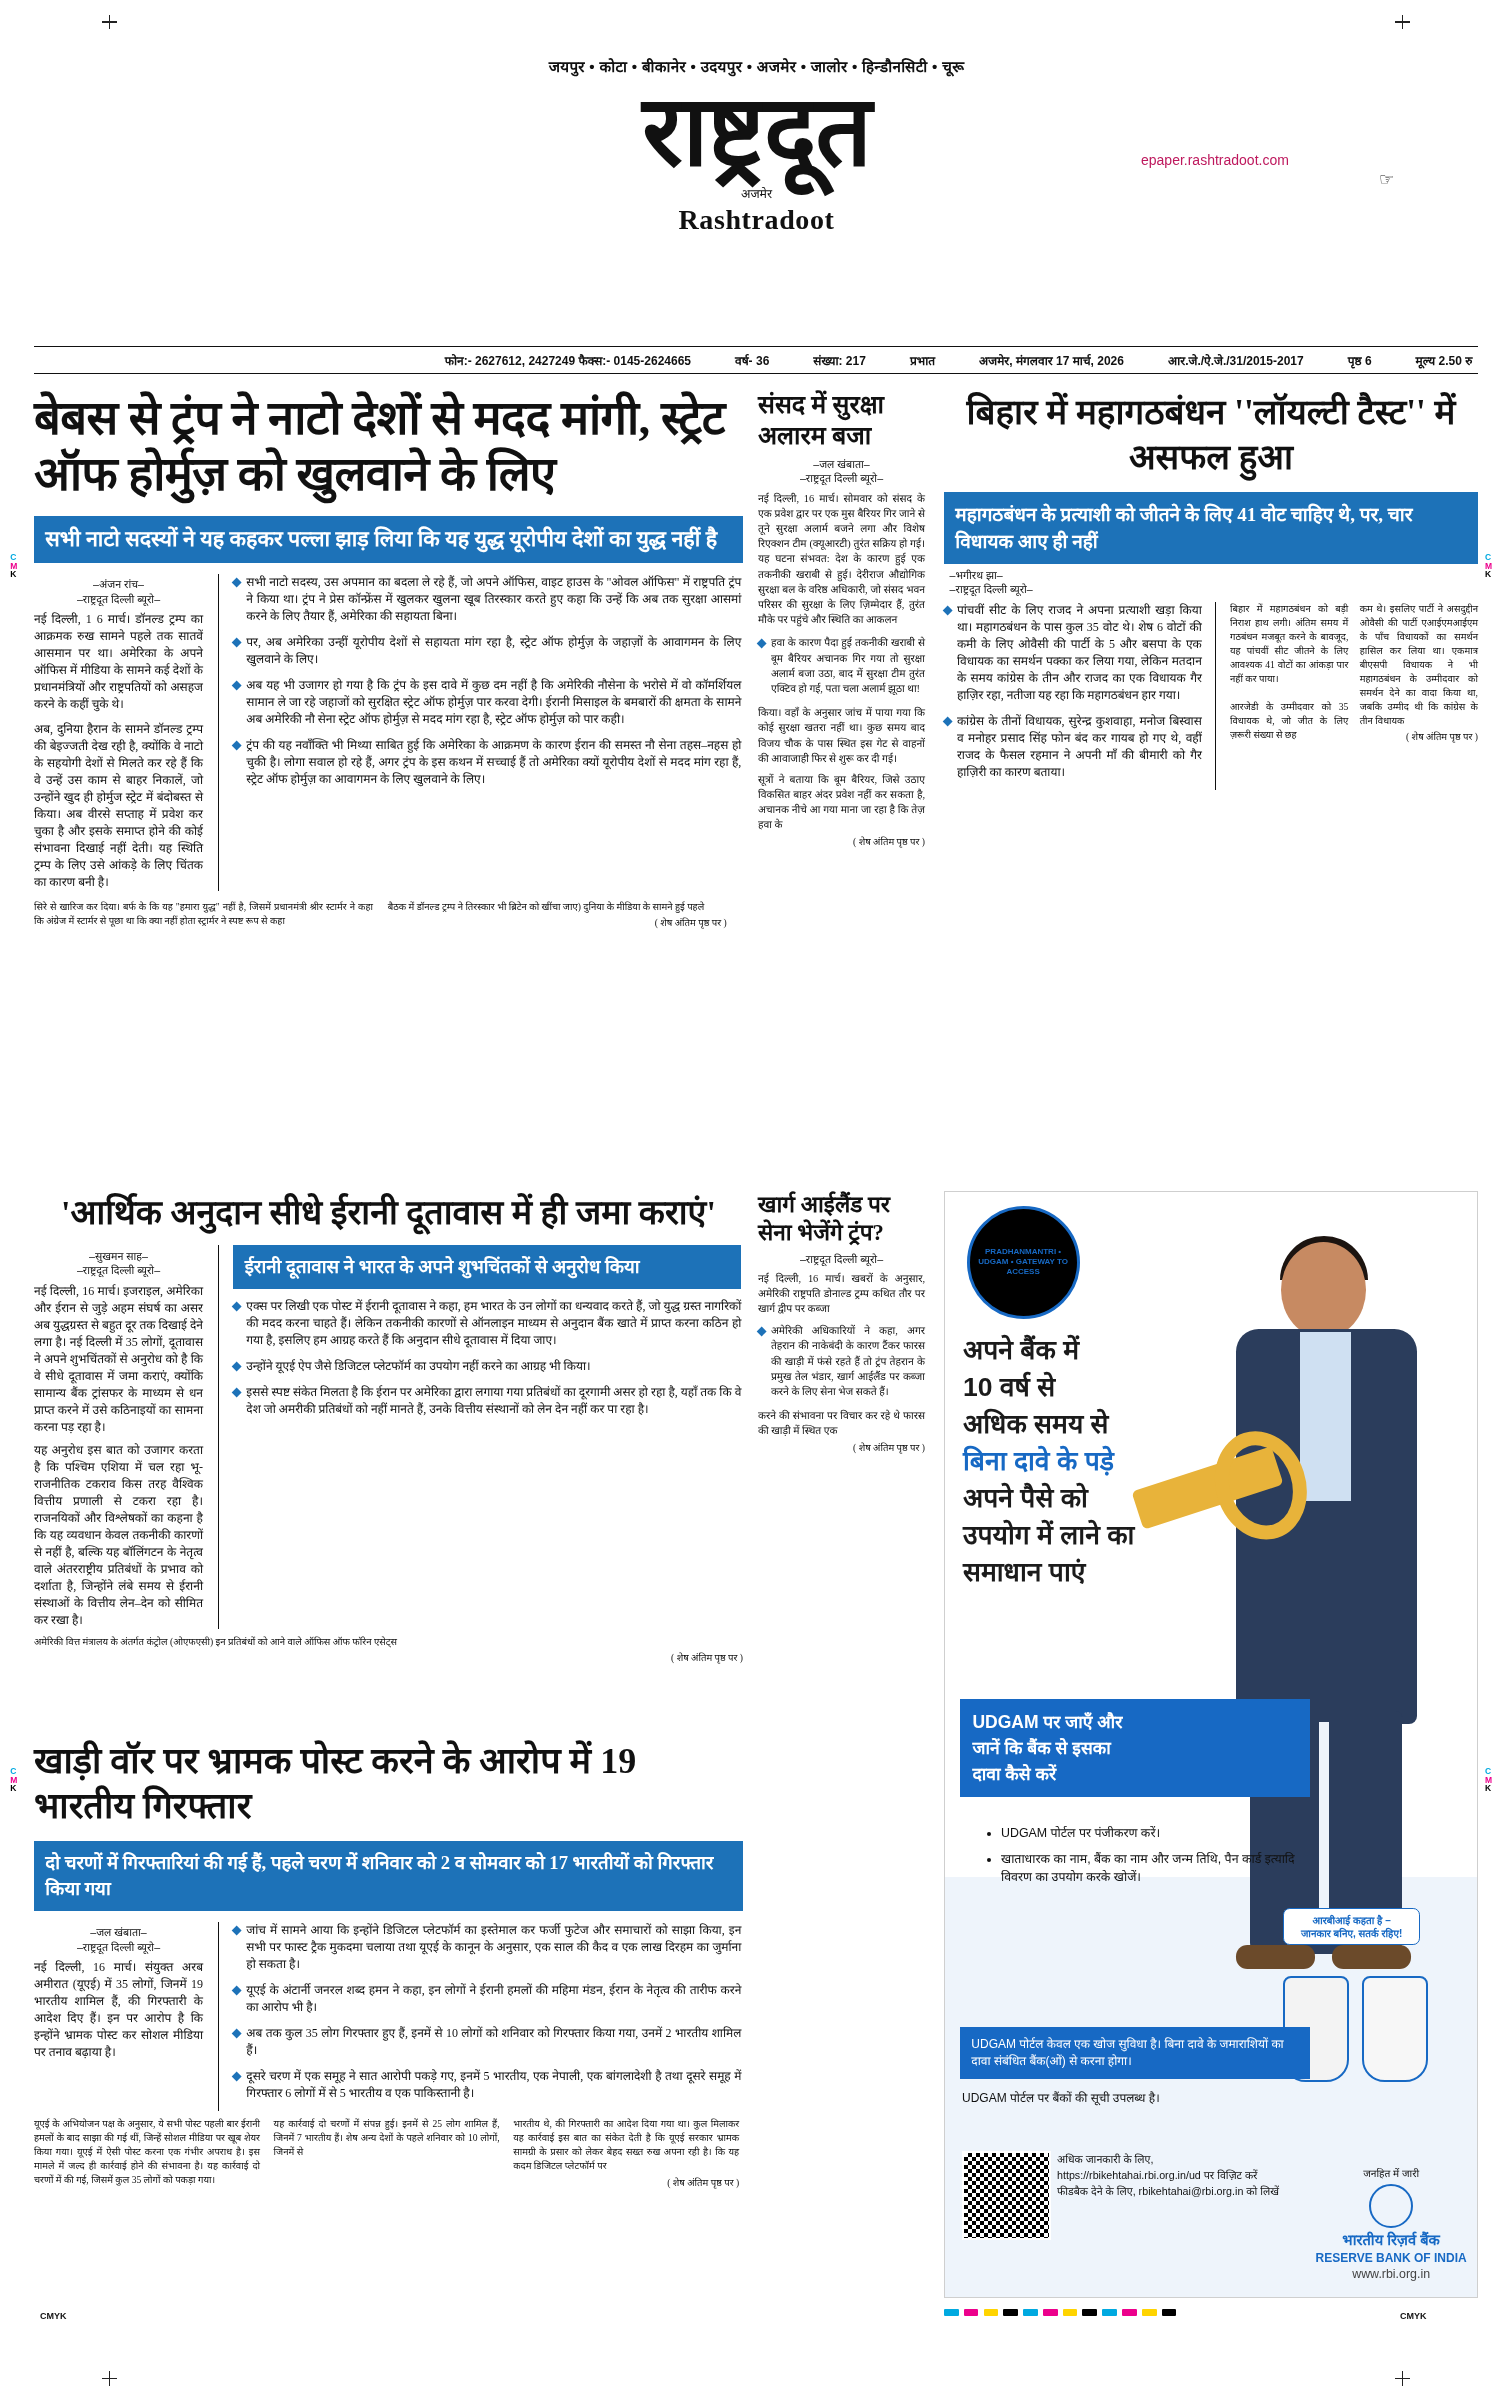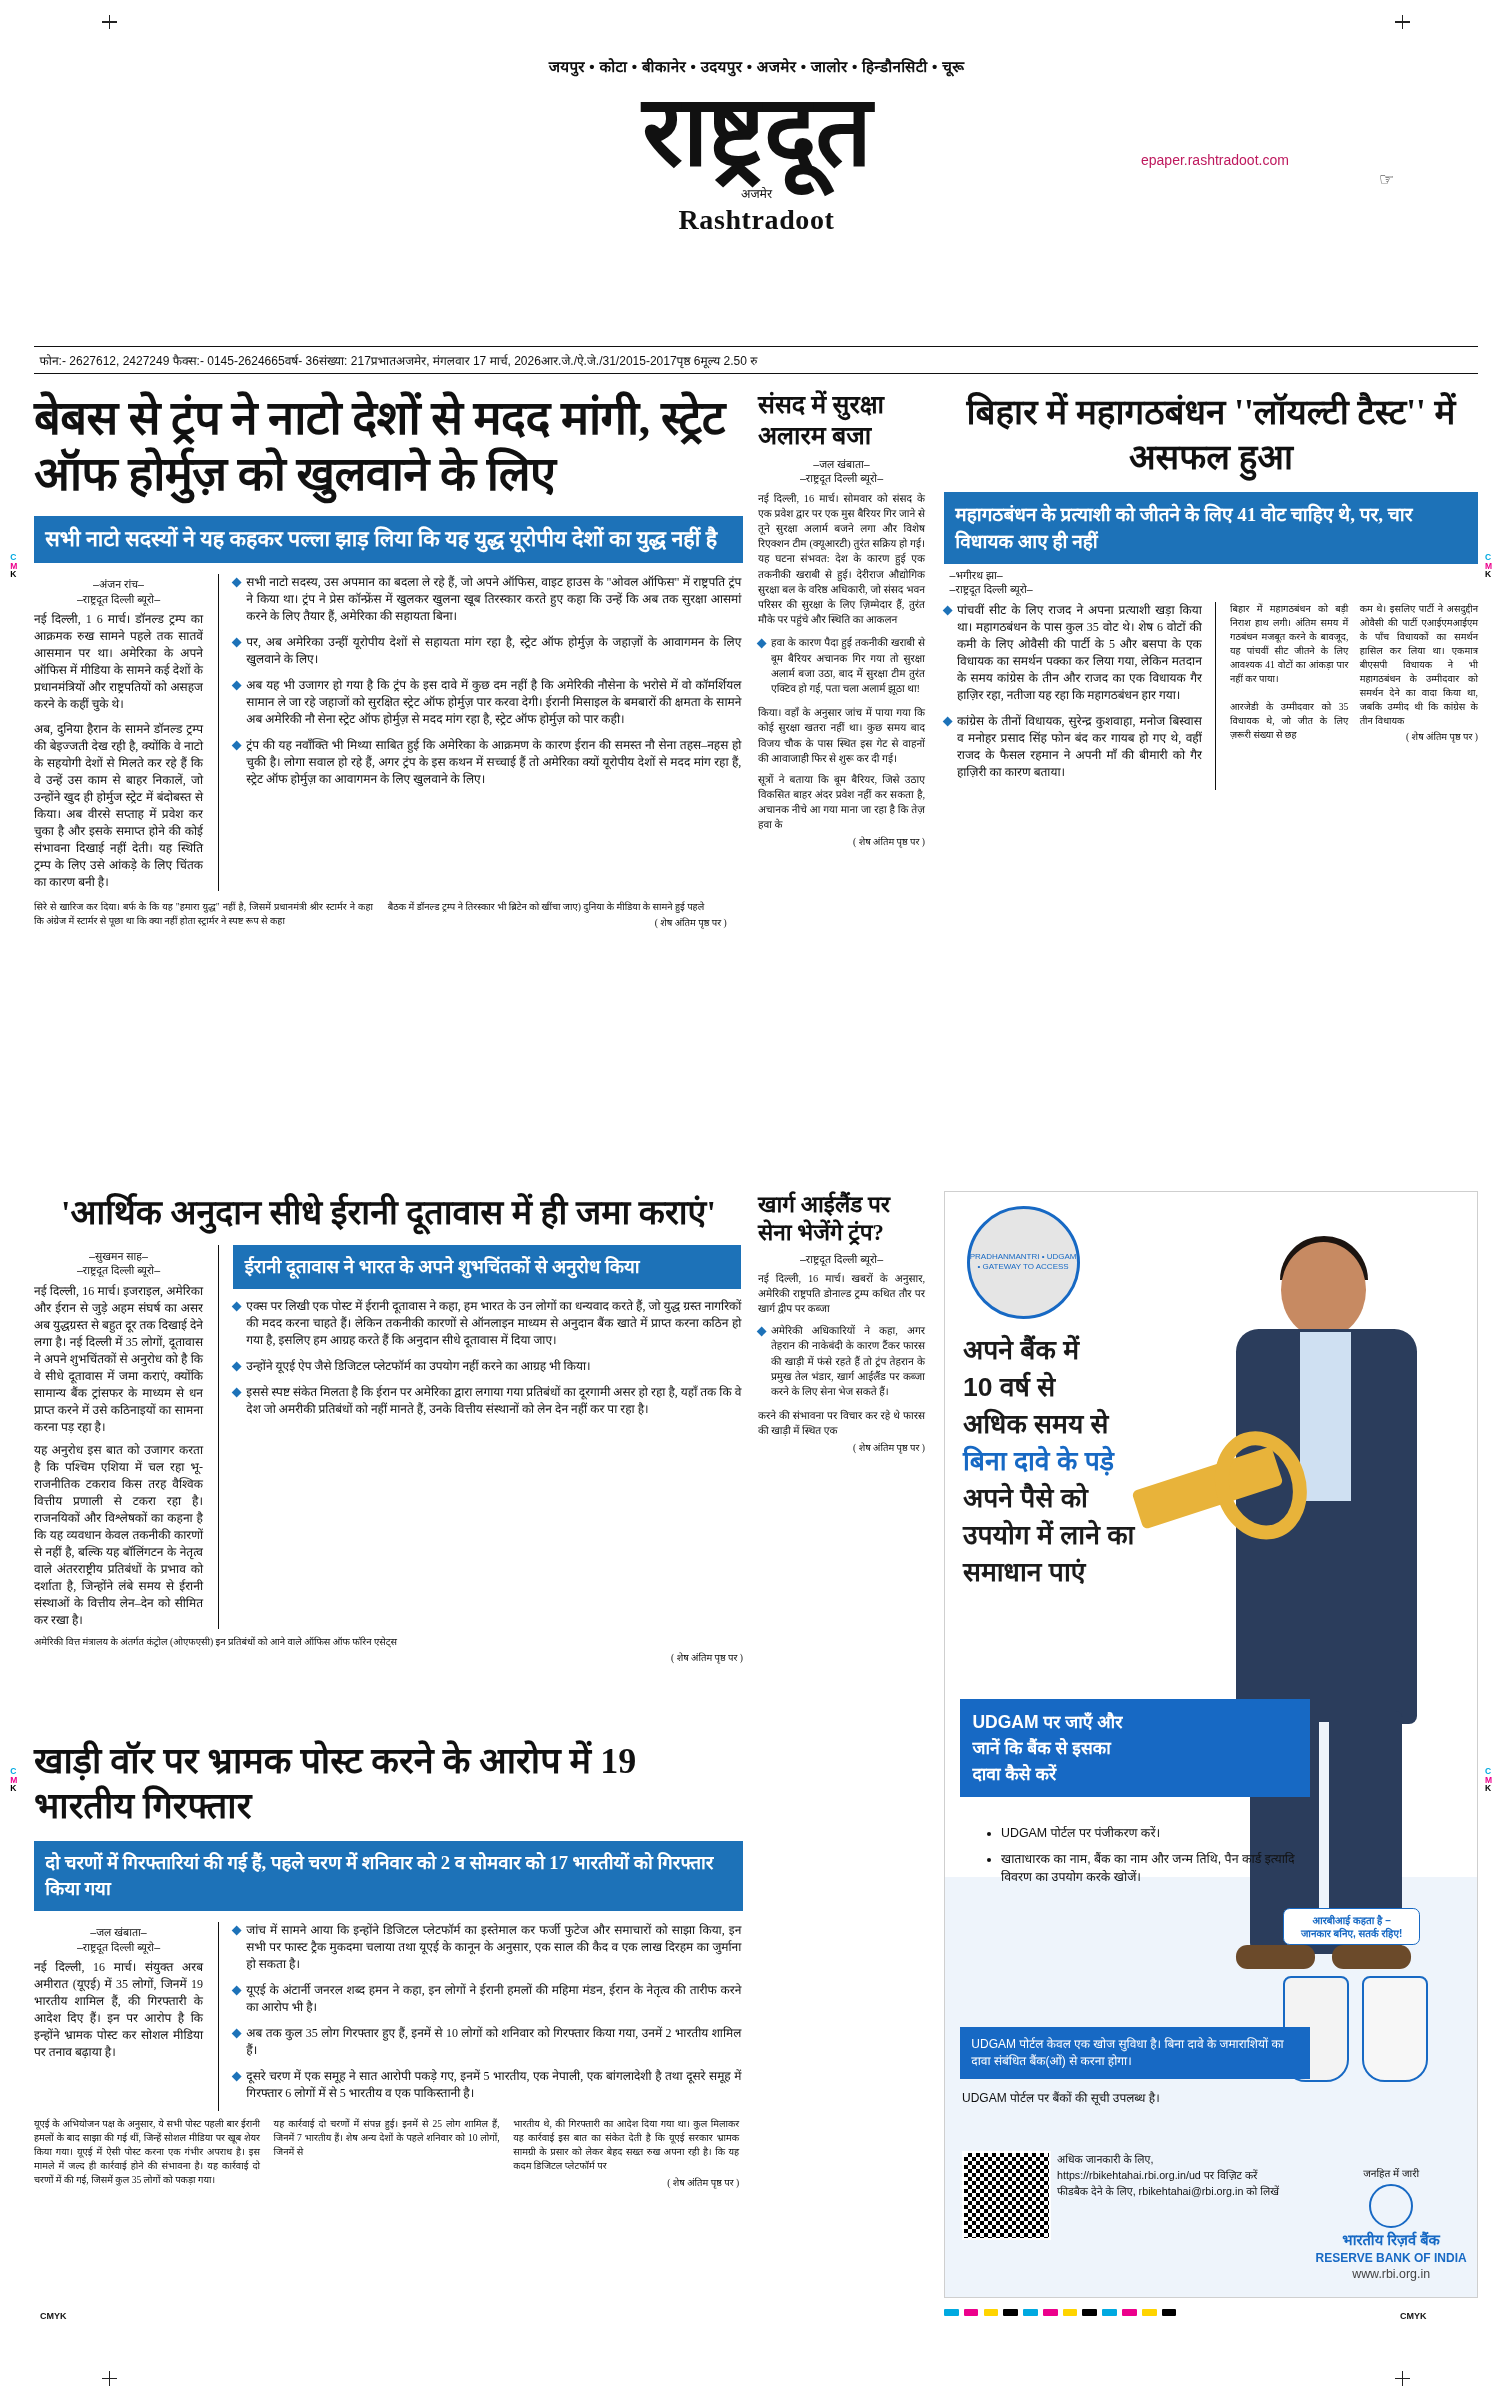--- a/index.html
+++ b/index.html
@@ -15,21 +15,21 @@
 
   .masthead{position:absolute;left:316px;top:56px;width:881px;text-align:center;}
   .cities{font-family:"Liberation Sans",sans-serif;font-size:15.2px;font-weight:700;color:#111;letter-spacing:0.3px;margin-bottom:3.4px;}
   .logo{font-size:99px;line-height:105px;font-weight:700;font-family:"Liberation Serif",serif;letter-spacing:-1.1px;}
   .edition{font-family:"Liberation Sans",sans-serif;font-size:12.4px;margin-top:1.1px;}
   .romanname{font-family:"Liberation Serif",serif;font-size:28px;font-weight:700;margin-top:1.1px;letter-spacing:0.6px;}
   .epaper{position:absolute;left:1141px;top:152px;font-family:"Liberation Sans",sans-serif;font-size:14px;color:#be185d;}
   .hand{position:absolute;left:1379px;top:169px;font-size:17px;}
 
   .rulebar{position:absolute;left:34px;top:346px;width:1444px;border-top:1.7px solid #111;border-bottom:1.7px solid #111;height:26px;}
-  .rulebar .inner{display:flex;align-items:center;justify-content:flex-start;height:26px;padding:0 5.6px;font-family:"Liberation Sans",sans-serif;font-size:12px;font-weight:400;}
+  .rulebar .inner{display:flex;align-items:center;justify-content:flex-end;height:26px;padding:0 5.6px;font-family:"Liberation Sans",sans-serif;font-size:12px;font-weight:700;gap:44px;}
   .rulebar .inner>div{white-space:nowrap;}
 
   .hl1{position:absolute;left:34px;top:390px;width:709px;}
   .hl1 h1{margin:0;font-size:47px;line-height:56px;font-weight:700;letter-spacing:-0.6px;}
   .bluebox{background:#1d72b8;color:#fff;font-weight:700;padding:9px 11.3px;font-size:21.5px;line-height:29px;}
   .byline{font-family:"Liberation Sans",sans-serif;font-size:10.7px;text-align:center;line-height:14.7px;margin:3.4px 0 4.5px;}
   .col{font-family:"Liberation Serif",serif;font-size:12px;line-height:17px;text-align:justify;}
   .bullrow{display:flex;gap:5.6px;margin:0 0 9px;}
   .bullet{width:7.3px;height:7.3px;background:#1d72b8;flex:0 0 7.3px;margin-top:5.1px;transform:rotate(45deg);}
   .vline{border-left:0.6px solid #111;}
@@ -58,21 +58,21 @@
   .ad-head .hi{color:#1769c4;}
   .ad-sub{position:absolute;left:20.3px;top:553px;width:407px;background:#1769c4;color:#fff;font-family:"Liberation Sans",sans-serif;font-size:21.5px;line-height:30.5px;font-weight:600;padding:12.4px 14.7px;box-sizing:border-box;}
   .ad-bullets{position:absolute;left:26px;top:678px;width:395px;font-family:"Liberation Sans",sans-serif;font-size:14px;line-height:21.5px;}
   .ad-bullets li{margin-bottom:8px;}
   .ad-note{position:absolute;left:20.3px;top:836px;width:407px;background:#1769c4;color:#fff;font-family:"Liberation Sans",sans-serif;font-size:14px;line-height:20.3px;padding:9px 11.3px;box-sizing:border-box;}
   .ad-note2{position:absolute;left:26px;top:909px;width:395px;font-family:"Liberation Sans",sans-serif;font-size:13.6px;}
   .ad-foot{position:absolute;left:26px;top:982px;width:429px;font-family:"Liberation Sans",sans-serif;font-size:12.4px;line-height:18px;}
   .ad-seal{position:absolute;right:22.6px;bottom:20.3px;text-align:center;font-family:"Liberation Sans",sans-serif;}
   .ad-seal .rbi{font-size:14.7px;font-weight:700;color:#1769c4;line-height:18px;}
   .ad-seal .rbi2{font-size:12.4px;color:#444;}
-  .circle-badge{position:absolute;left:40px;top:22.6px;width:130px;height:130px;border-radius:50%;background:#e5e5e5;border:3.4px solid #1769c4;color:#1769c4;font-family:"Liberation Sans",sans-serif;font-size:9.6px;font-weight:400;display:flex;align-items:center;justify-content:center;text-align:center;line-height:12.4px;}
+  .circle-badge{position:absolute;left:40px;top:22.6px;width:130px;height:130px;border-radius:50%;background:#000000;border:3.4px solid #1769c4;color:#1769c4;font-family:"Liberation Sans",sans-serif;font-size:9.6px;font-weight:700;display:flex;align-items:center;justify-content:center;text-align:center;line-height:12.4px;}
   .person{position:absolute;right:17px;top:34px;width:265px;height:768px;}
   .p-head{position:absolute;left:85px;top:17px;width:85px;height:96px;border-radius:50%;background:#c78a62;}
   .p-hair{position:absolute;left:84px;top:11.3px;width:88px;height:44px;border-radius:44px 44px 0 0;background:#1c1410;}
   .p-body{position:absolute;left:40px;top:104px;width:181px;height:395px;background:#2b3d5c;border-radius:22.6px 22.6px 8px 8px;}
   .p-shirt{position:absolute;left:104px;top:107px;width:51px;height:169px;background:#cfe0f2;}
   .p-legs{position:absolute;left:54px;top:486px;width:152px;height:243px;background:#2b3d5c;border-radius:5.6px 5.6px 11.3px 11.3px;}
   .p-gap{position:absolute;left:123px;top:497px;width:10.2px;height:220px;background:#eef4fb;}
   .p-shoeL{position:absolute;left:40px;top:720px;width:79px;height:24px;border-radius:11.3px;background:#6b4a2a;}
   .p-shoeR{position:absolute;left:136px;top:720px;width:79px;height:24px;border-radius:11.3px;background:#6b4a2a;}
   .key{position:absolute;left:-62px;top:243px;width:147px;height:40px;background:#e8b33a;border-radius:5.6px;transform:rotate(-18deg);}

